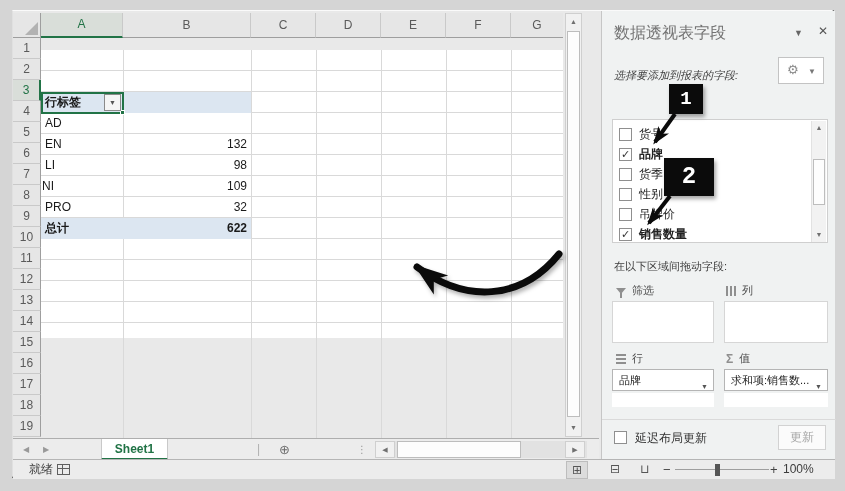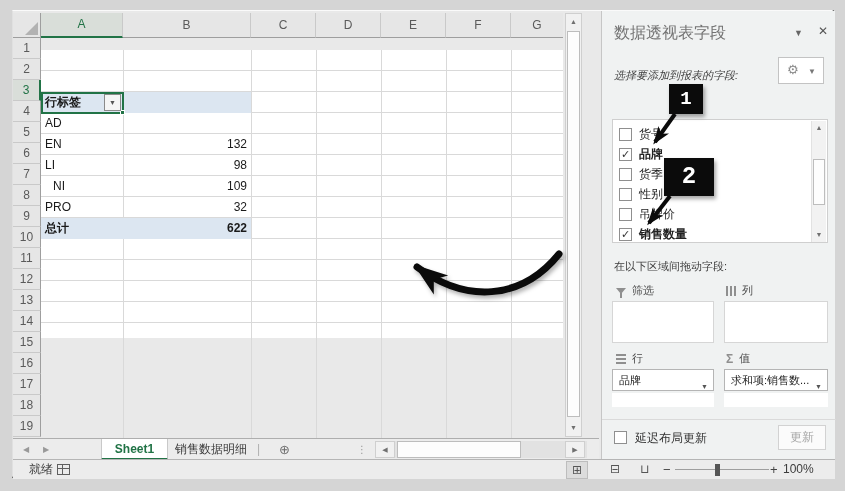--- a/index.html
+++ b/index.html
@@ -160,21 +160,21 @@
     <div class="pivot-bg" style="top:42px"></div>
     <div class="pivot-bg" style="top:168px"></div>
 
     <div class="cell b" style="left:4px;top:42px;width:58px">行标签</div>
 
     <div class="cell" style="left:4px;top:63px;width:76px">AD</div>
     <div class="cell" style="left:4px;top:84px;width:76px">EN</div>
     <div class="cell num" style="left:82px;top:84px;width:124px">132</div>
     <div class="cell" style="left:4px;top:105px;width:76px">LI</div>
     <div class="cell num" style="left:82px;top:105px;width:124px">98</div>
-    <div class="cell" style="left:12px;top:126px;width:76px">NI</div>
+    <div class="cell" style="left:1px;top:126px;width:76px">NI</div>
     <div class="cell num" style="left:82px;top:126px;width:124px">109</div>
     <div class="cell" style="left:4px;top:147px;width:76px">PRO</div>
     <div class="cell num" style="left:82px;top:147px;width:124px">32</div>
 
     <div class="cell b" style="left:4px;top:168px;width:76px">总计</div>
     <div class="cell b num" style="left:82px;top:168px;width:124px">622</div>
 
     <div class="sel"></div>
     <div class="fill-handle"></div>
     <div class="filter-btn"><span>▼</span></div>
@@ -183,21 +183,20 @@
   <div class="vsb">
     <div class="btn" style="top:0">▲</div>
     <div class="thumb"></div>
     <div class="btn" style="bottom:0">▼</div>
   </div>
 
   <div class="tab-bar">
     <div class="navarr" style="left:10px">◀</div>
     <div class="navarr" style="left:30px">▶</div>
     <div class="tab active" style="left:88px;width:67px">Sheet1</div>
-    <div class="tab" style="left:156px;width:84px">销售数据明细</div>
     <div class="tabsep" style="left:244px">|</div>
     <div class="addsheet" style="left:266px">⊕</div>
     <div class="tabdots" style="left:344px">⋮</div>
     <div class="hsb-track"></div>
     <div class="hsb-btn" style="left:362px">◀</div>
     <div class="hsb-thumb"></div>
     <div class="hsb-btn" style="left:552px">▶</div>
   </div>
 
   <div class="pane">

